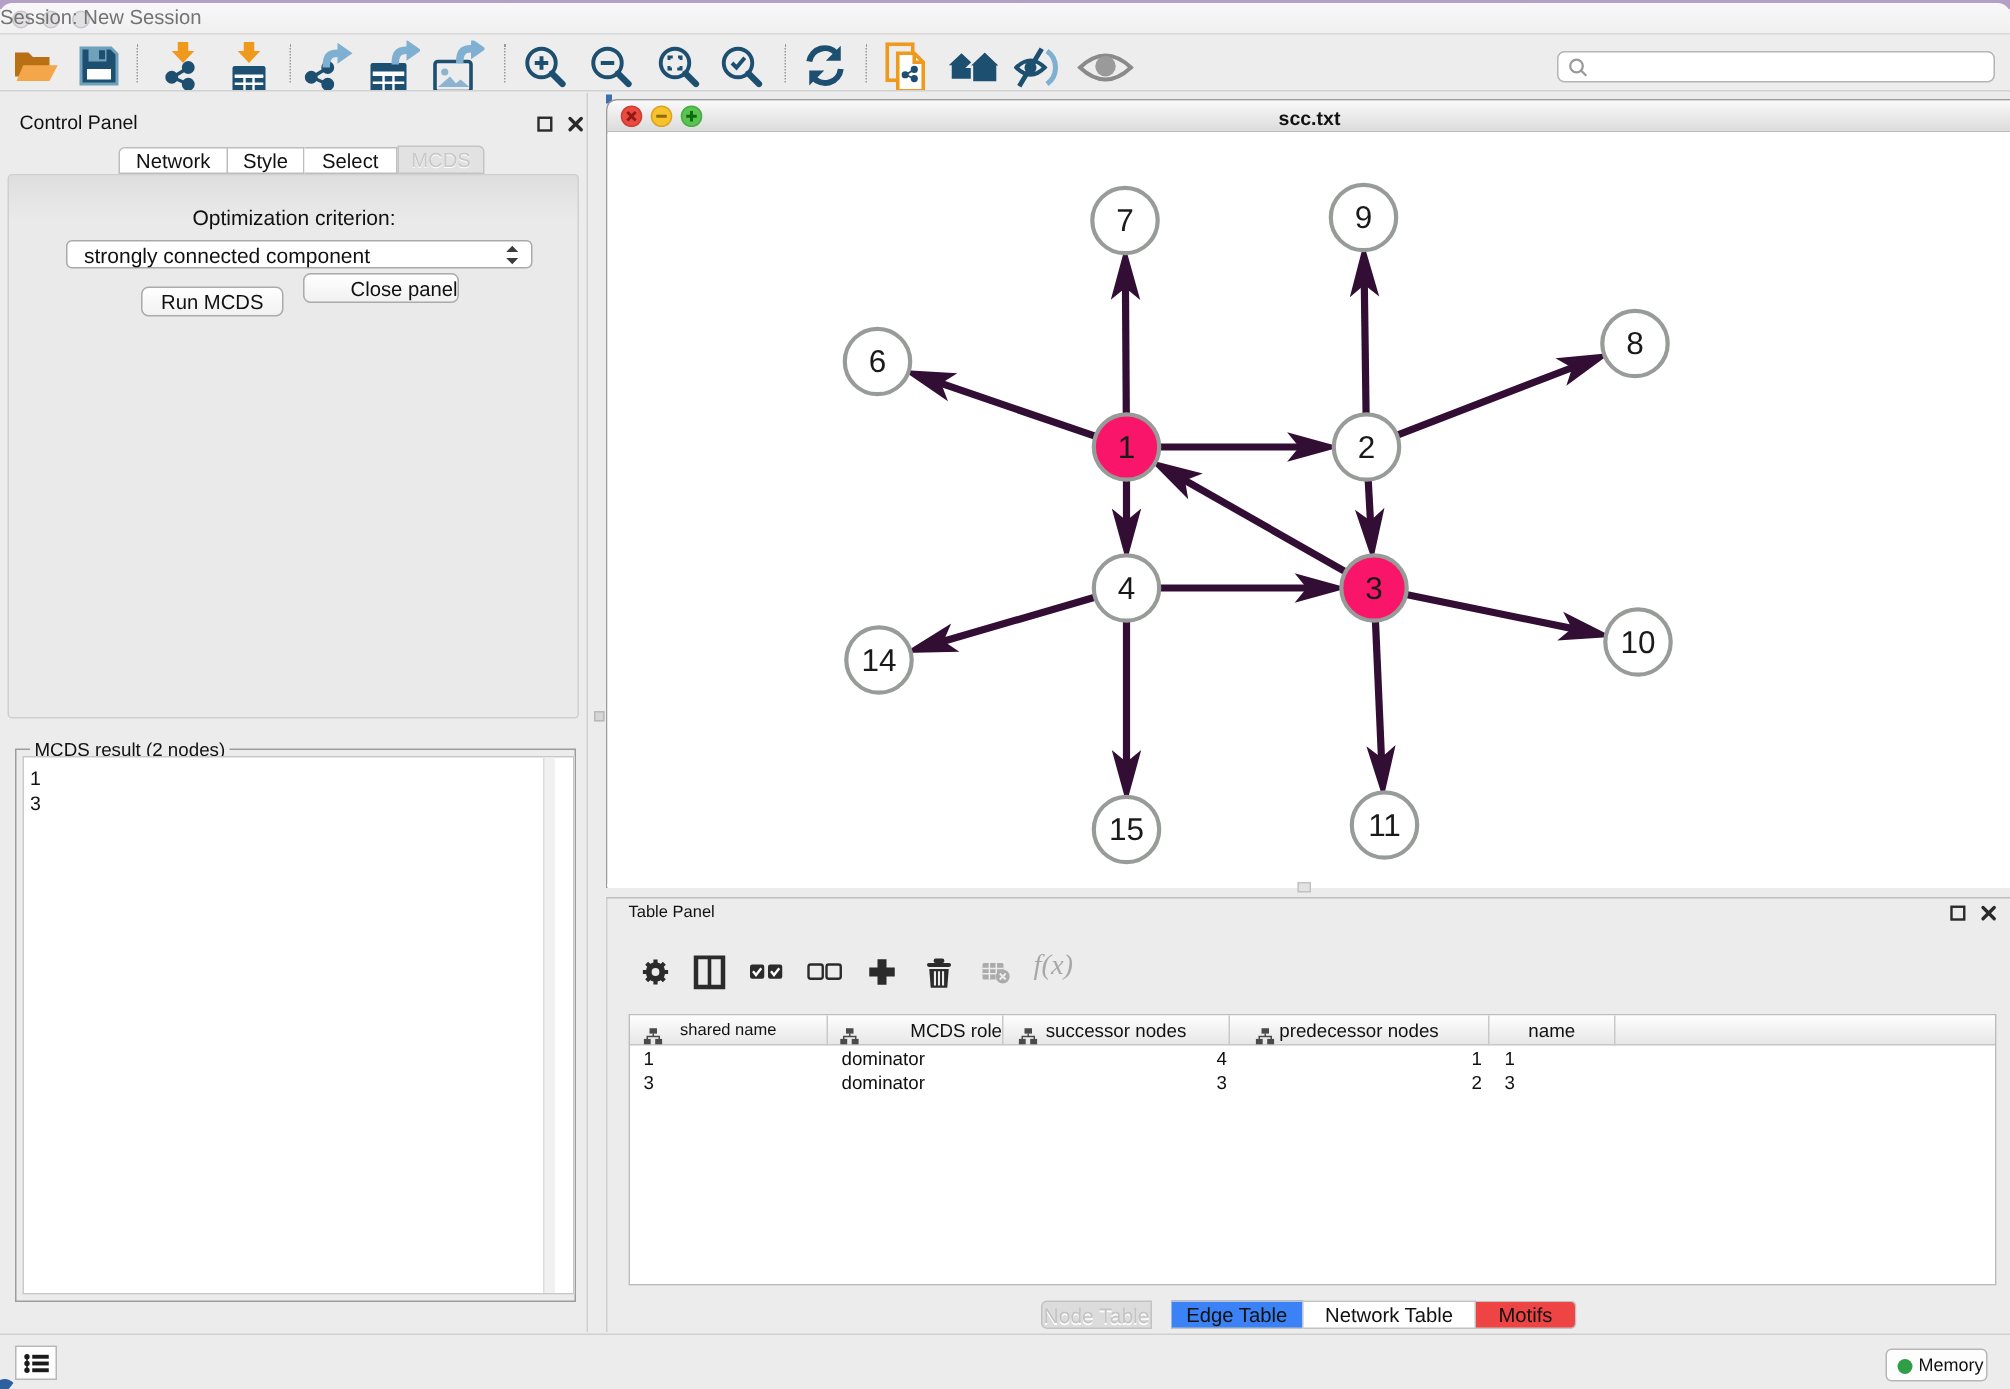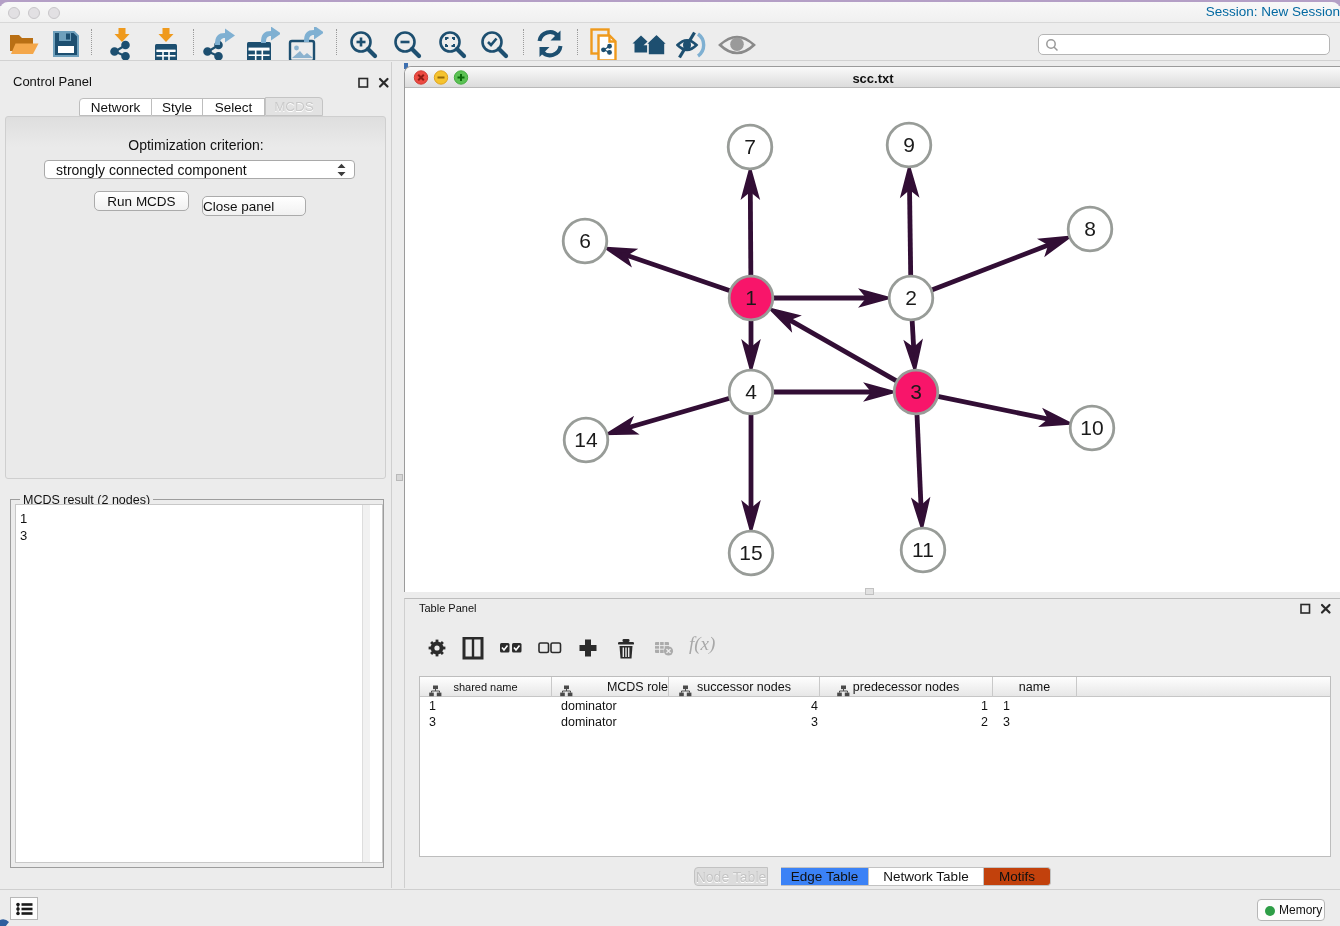--- a/index.html
+++ b/index.html
@@ -5,21 +5,21 @@
 .abs { position:absolute; }
 .tsep { position:absolute; top:6px; height:26px; border-left:1.5px dotted #9a9a9a; }
 </style></head><body>
 <div class="abs" style="left:0;top:0;width:1340px;height:926px;background:#ececec">
 
 <div class="abs" style="left:0;top:0;width:1340px;height:6px;background:#b49fc6"></div>
 <div class="abs" style="left:0;top:2px;width:1340px;height:20px;background:linear-gradient(#f8f8f8,#f0f0f0);border-radius:8px 8px 0 0"></div>
 <div class="abs" style="left:8px;top:7px;width:12px;height:12px;border-radius:50%;background:#e2e0e3;border:1px solid #c8c6c9"></div>
 <div class="abs" style="left:28px;top:7px;width:12px;height:12px;border-radius:50%;background:#e2e0e3;border:1px solid #c8c6c9"></div>
 <div class="abs" style="left:48px;top:7px;width:12px;height:12px;border-radius:50%;background:#e2e0e3;border:1px solid #c8c6c9"></div>
-<div class="abs" style="left:0;top:4px;width:1340px;text-align:right;font-size:13.5px;color:#0369a1">Session: New Session</div>
+<div class="abs" style="left:0;top:4px;width:1340px;text-align:left;font-size:13.5px;color:#737373">Session: New Session</div>
 
 <div class="abs" style="left:0;top:22px;width:1340px;height:39px;background:#ededed;border-top:1px solid #d8d8d8;border-bottom:1px solid #d2d2d2;overflow:hidden">
 <svg style="position:absolute;left:7px;top:6px" width="32" height="30" viewBox="0 0 32 30">
         <path d="M3 6 L12 6 L15 9 L26 9 L26 22 L3 22 Z" fill="#b96f14"></path>
         <path d="M4 25 L8.5 14.5 L31.5 14.5 L26 25 L4 25 Z" fill="#f4a74a"></path>
       </svg>
 <svg style="position:absolute;left:51px;top:6px" width="30" height="30" viewBox="0 0 30 30">
         <path d="M3 3 L23 3 L27 7 L27 27 L3 27 Z" fill="#1d4f70"></path>
         <rect x="8" y="3" width="12" height="9" fill="#6fa0bc"></rect>
         <rect x="15" y="4.5" width="4" height="6" fill="#1d4f70"></rect>
@@ -158,21 +158,21 @@
   <div class="abs" style="left:203px;top:36px;width:62px;height:18px;background:#fff;border:1px solid #bdbdbd;border-left:none;font-size:13.5px;text-align:center;line-height:17px;color:#111">Select</div>
   <div class="abs" style="left:265px;top:35px;width:58px;height:19px;background:#e2e2e2;border:1px solid #c4c4c4;border-radius:0 4px 0 0;font-size:13.5px;text-align:center;line-height:18px;color:#c9c9c9;text-shadow:0 1px 0 #fff">MCDS</div>
 
   <div class="abs" style="left:44px;top:98px;width:311px;height:19px;background:#fff;border:1px solid #a9a9a9;border-radius:4px;font-size:14px;color:#111;line-height:18px;padding-left:11px">strongly connected component
     <svg style="position:absolute;right:7px;top:2px" width="11" height="14">
           <path d="M1.5 5 L5.5 0.8 L9.5 5 Z M1.5 9 L5.5 13.2 L9.5 9 Z" fill="#3c3c3c"></path>
         </svg>
   </div>
   <div class="abs" style="left:0;top:75px;width:392px;text-align:center;font-size:14px;color:#111">Optimization criterion:</div>
   <div class="abs" style="left:94px;top:129px;width:95px;height:20px;background:linear-gradient(#ffffff,#f1f1f1);border:1px solid #ababab;border-radius:5px;font-size:13.5px;text-align:center;line-height:19px;color:#111">Run MCDS</div>
-  <div class="abs" style="left:202px;top:134px;width:104px;height:20px;background:linear-gradient(#ffffff,#f1f1f1);border:1px solid #ababab;border-radius:5px;font-size:13.5px;text-align:left;line-height:19px;color:#111">Close panel</div>
+  <div class="abs" style="left:202px;top:120px;width:104px;height:20px;background:linear-gradient(#ffffff,#f1f1f1);border:1px solid #ababab;border-radius:5px;font-size:13.5px;text-align:right;line-height:19px;color:#111">Close panel</div>
 
   <div class="abs" style="left:10px;top:437px;width:374px;height:369px;border:1px solid #9d9d9d"></div>
   <div class="abs" style="left:20px;top:431px;background:#ececec;padding:0 3px;font-size:12.5px;color:#111">MCDS result (2 nodes)</div>
   <div class="abs" style="left:15px;top:442px;width:368px;height:359px;background:#fff;border:1px solid #c8c8c8"></div>
   <div class="abs" style="left:20px;top:449px;font-size:13px;color:#111;line-height:16.5px">1<br>3</div>
   <div class="abs" style="left:362px;top:443px;width:8px;height:357px;background:#f1f1f1;border-left:1px solid #ddd"></div>
 </div>
 
 <div class="abs" style="left:396px;top:474px;width:7px;height:7px;background:#d6d6d6;border:1px solid #b9b9b9"></div>
 
@@ -345,21 +345,21 @@
     <div class="abs" style="left:9px;top:21px;font-size:12.5px;color:#111;line-height:16px">1<br>3</div>
     <div class="abs" style="left:141px;top:21px;font-size:12.5px;color:#111;line-height:16px">dominator<br>dominator</div>
     <div class="abs" style="left:300px;top:21px;width:98px;text-align:right;font-size:12.5px;color:#111;line-height:16px">4<br>3</div>
     <div class="abs" style="left:480px;top:21px;width:88px;text-align:right;font-size:12.5px;color:#111;line-height:16px">1<br>2</div>
     <div class="abs" style="left:583px;top:21px;font-size:12.5px;color:#111;line-height:16px">1<br>3</div>
   </div>
 
   <div class="abs" style="left:289px;top:268px;width:74px;height:19px;background:#dcdcdc;border:1px solid #c2c2c2;border-radius:4px 0 0 4px;font-size:14px;text-align:center;line-height:18px;color:#c4c4c4;text-shadow:0 1px 0 #fff">Node Table</div>
   <div class="abs" style="left:376px;top:268px;width:88px;height:19px;background:#3b82f6;border:1px solid #c2c2c2;border-left:none;font-size:13.5px;text-align:center;line-height:18px;color:#111">Edge Table</div>
   <div class="abs" style="left:464px;top:268px;width:115px;height:19px;background:#fff;border:1px solid #c2c2c2;border-left:none;font-size:13.5px;text-align:center;line-height:18px;color:#111">Network Table</div>
-  <div class="abs" style="left:579px;top:268px;width:67px;height:19px;background:#c2410c;border:1px solid #c2c2c2;border-left:none;border-radius:0 4px 4px 0;font-size:13.5px;text-align:center;line-height:18px;color:#111">Motifs</div>
+  <div class="abs" style="left:579px;top:268px;width:67px;height:19px;background:#ef4444;border:1px solid #c2c2c2;border-left:none;border-radius:0 4px 4px 0;font-size:13.5px;text-align:center;line-height:18px;color:#111">Motifs</div>
 </div>
 
 <div class="abs" style="left:0;top:889px;width:1340px;height:37px;background:#ececec;border-top:1px solid #cfcfcf">
   <div class="abs" style="left:10px;top:7px;width:28px;height:23px;background:#fdfdfd;border:1px solid #b7b7b7">
     <svg style="position:absolute;left:5px;top:4px" width="17" height="14">
       <g fill="#1a1a1a">
             <circle cx="2" cy="2.5" r="1.8"></circle>
             <circle cx="2" cy="7" r="1.8"></circle>
             <circle cx="2" cy="11.5" r="1.8"></circle>
       <rect x="5.5" y="1.2" width="11" height="2.6"></rect>

